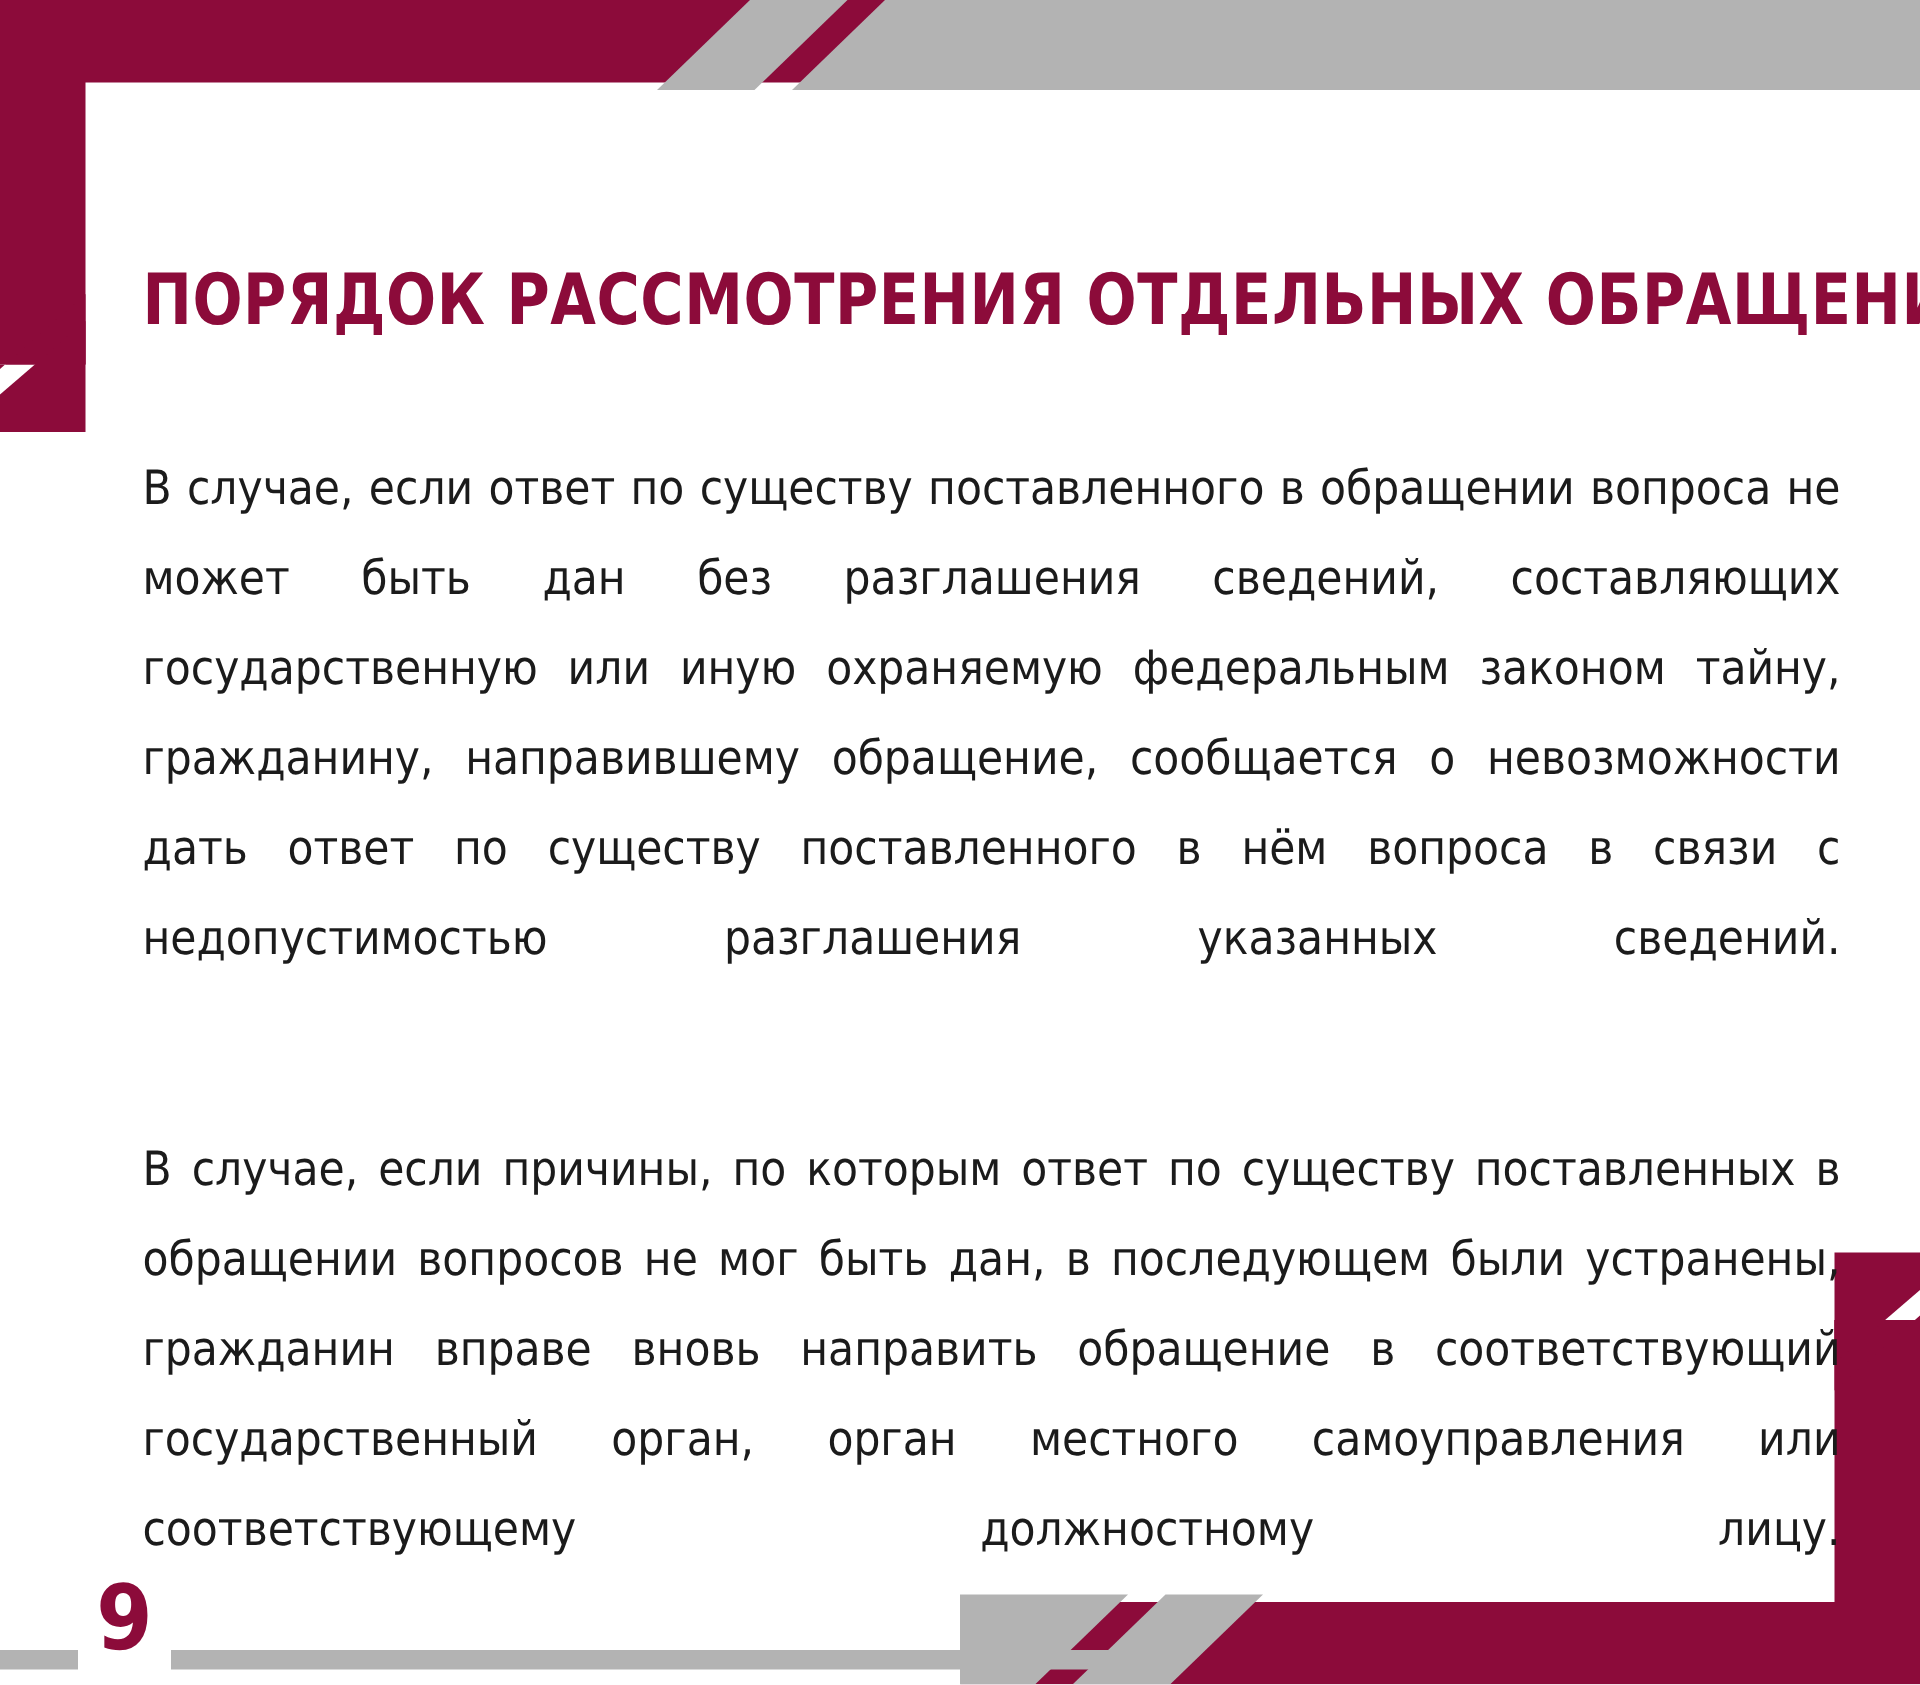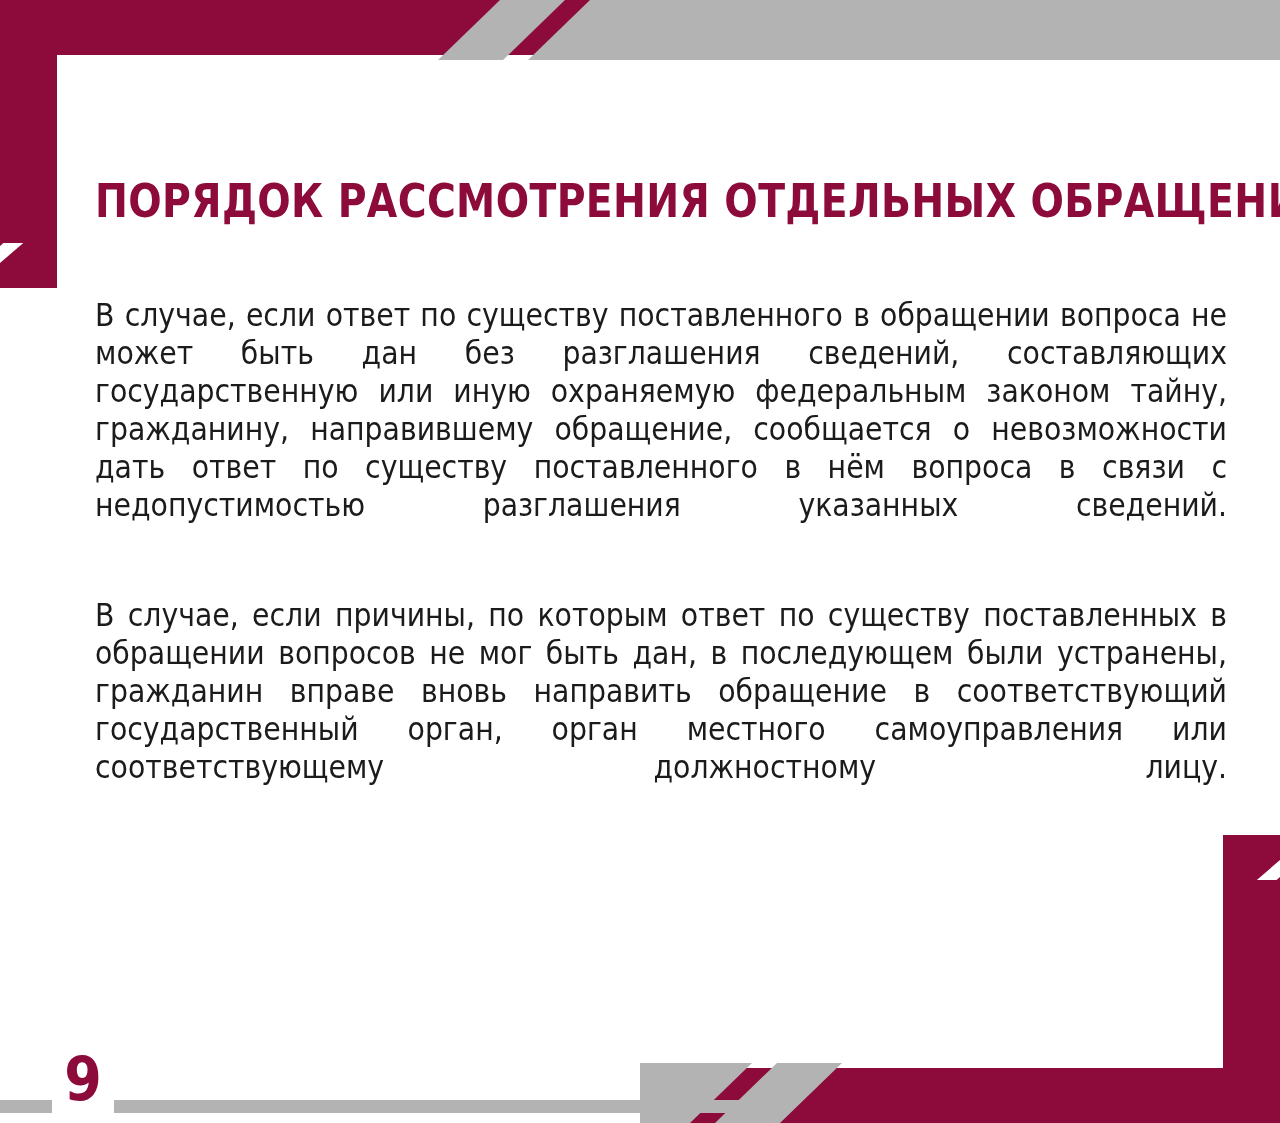--- a/index.html
+++ b/index.html
@@ -44,21 +44,21 @@
 
   
   .body-copy {
     position: absolute;
     left: 95px;
     top: 296px;
     width: 1132px;
     color: #1b1b1b;
     font-family: "Liberation Sans Narrow", "DejaVu Sans Condensed", "Liberation Sans", sans-serif;
     font-size: 31.5px;
-    line-height: 38px;
+    line-height: 60px;
     text-align: justify;
     text-justify: inter-word;
   }
   .body-copy p {
     margin: 0 0 34px 0;
     text-align: justify;
   }
   .body-copy p:last-child {
     margin-bottom: 0;
   }

